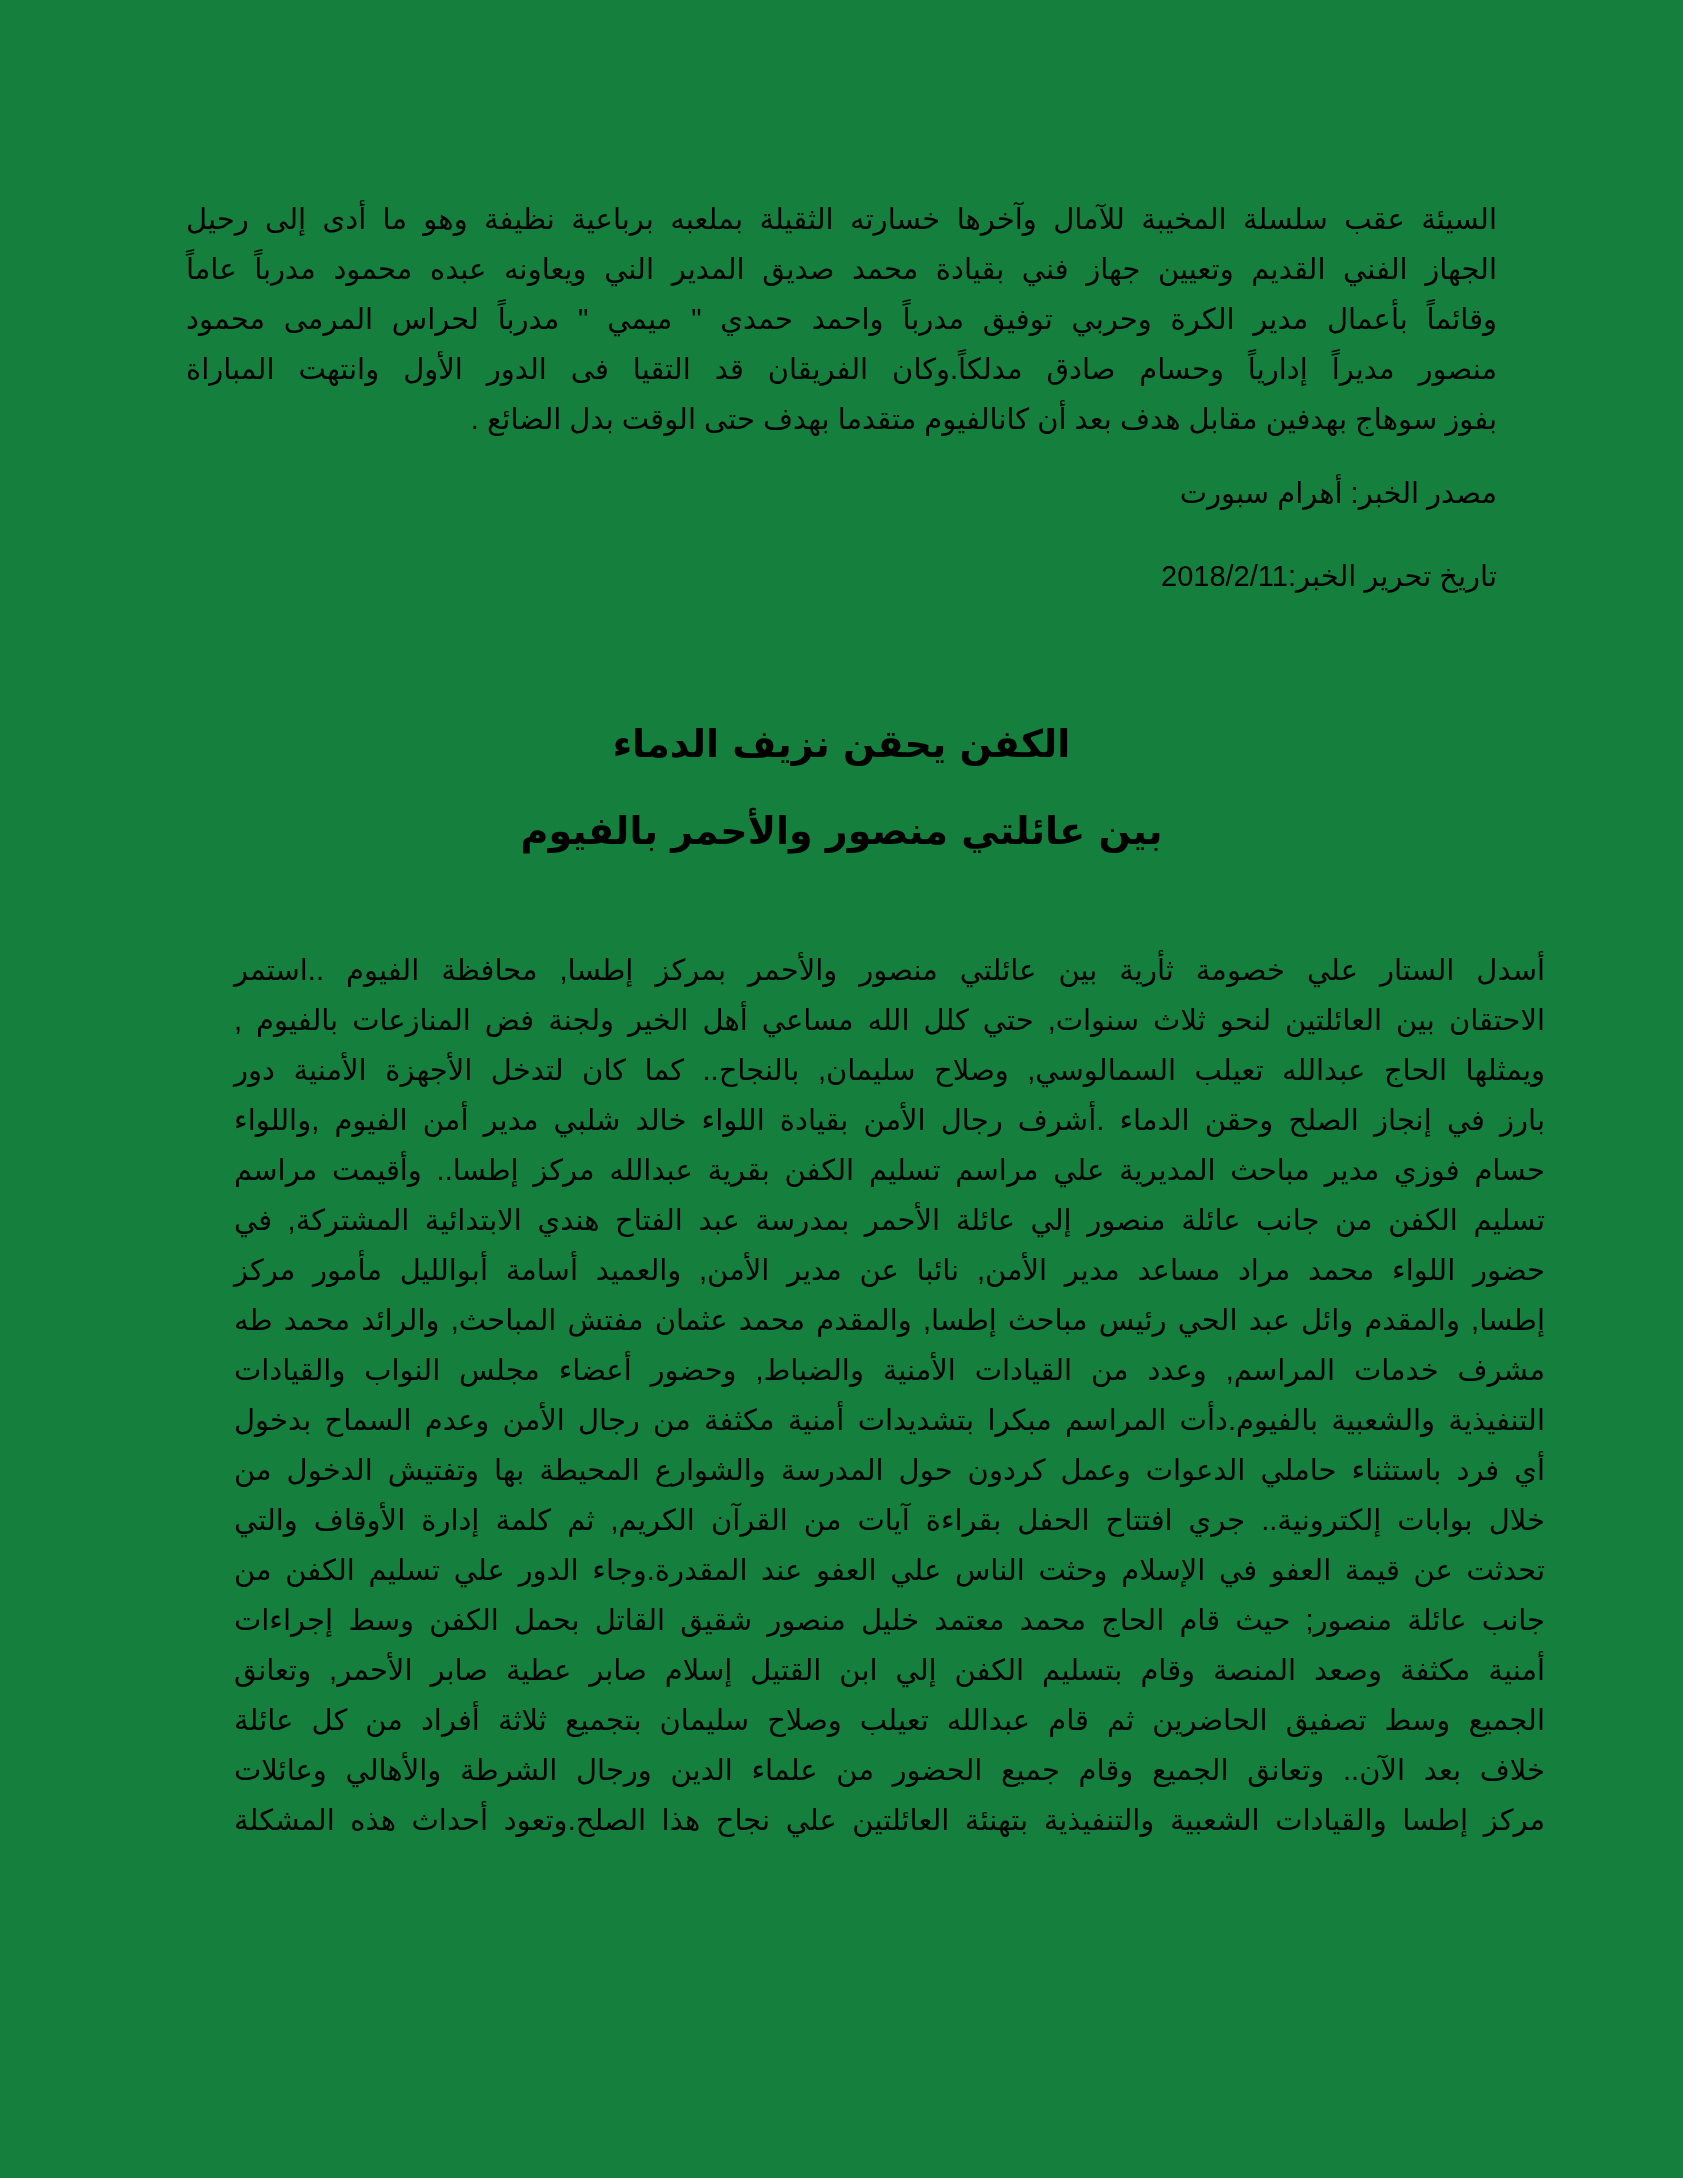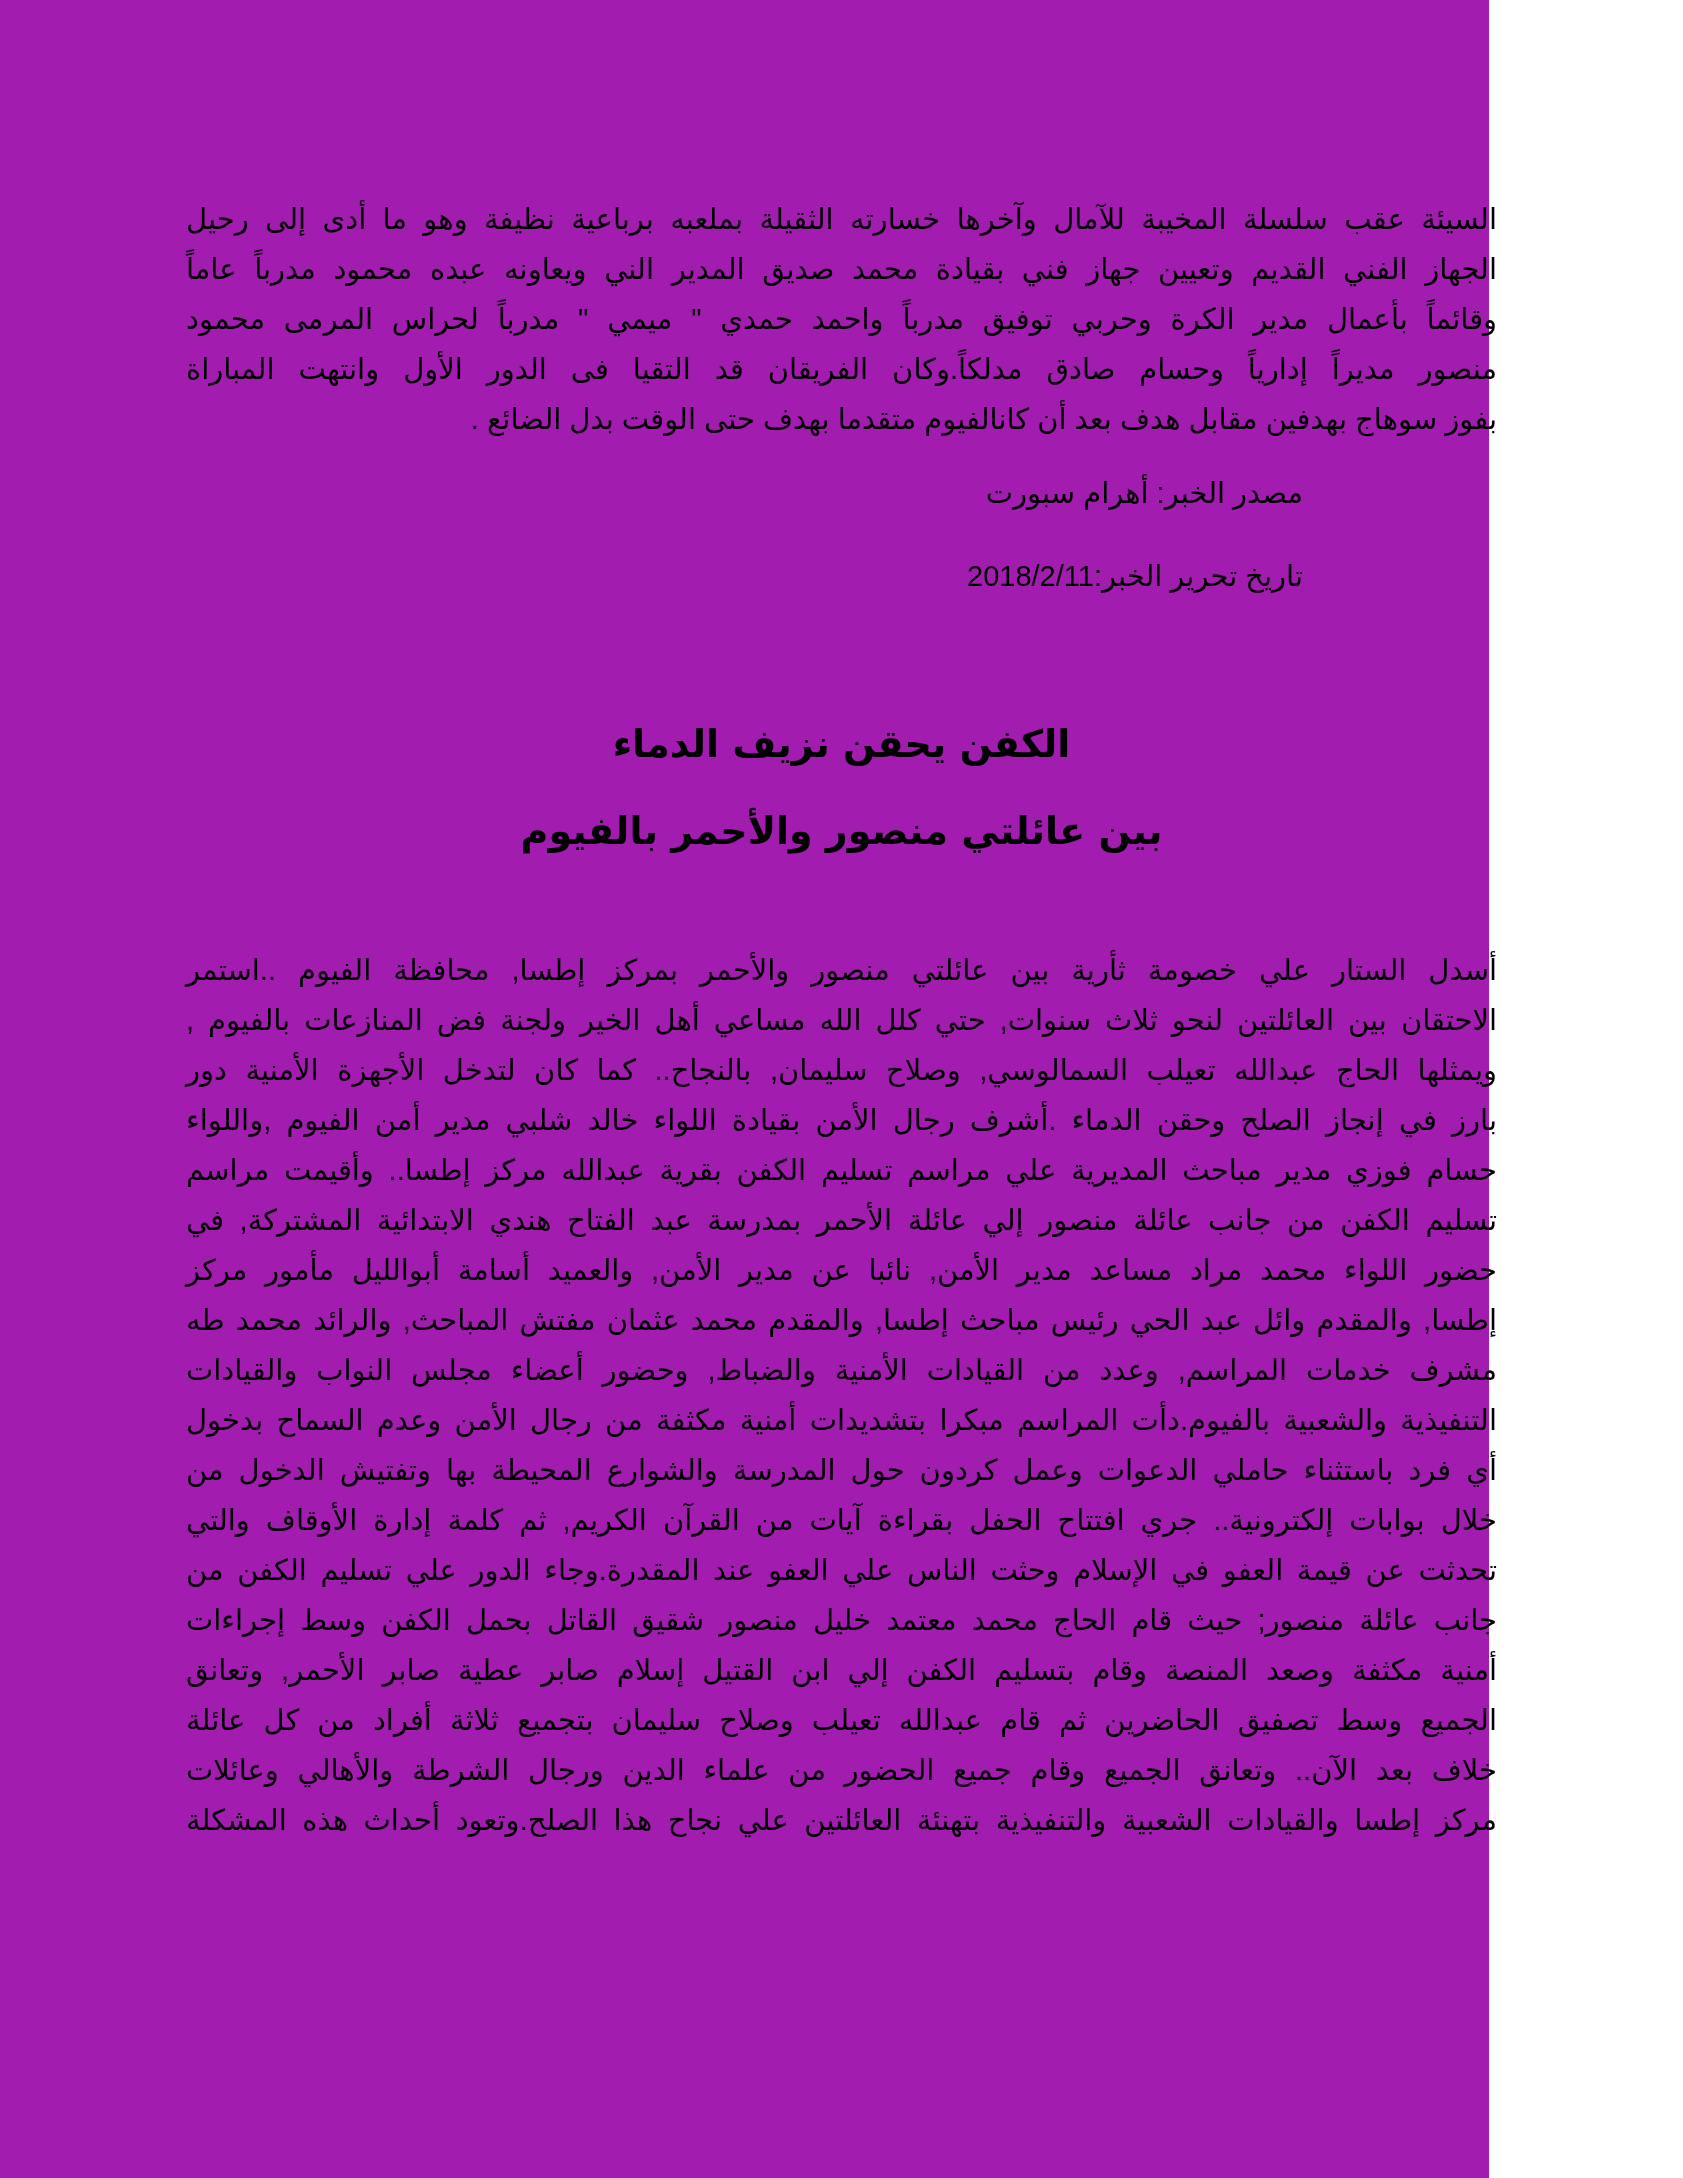--- a/index.html
+++ b/index.html
@@ -1,19 +1,19 @@
 <!DOCTYPE html>
 <html><head>
   <meta charset="utf-8">
   <style>
     html, body { margin: 0; padding: 0; background: #ffffff; }
     body { width: 1683px; height: 2178px; position: relative; overflow: hidden; }
     .page {
-      position: absolute; left: 0; top: 0; width: 1489px; height: 2178px;
-      background: #a21caf; color: #000000;
+      position: absolute; left: 0; top: 0; width: 1683px; height: 2178px;
+      background: #15803d; color: #000000;
       font-family: "Liberation Sans", "DejaVu Sans", sans-serif;
     }
     .rtl { direction: rtl; unicode-bidi: embed; }
     .para {
       position: absolute; left: 186px; width: 1311px;
       font-size: 29px; line-height: 50px;
       text-align: justify; text-align-last: right;
     }
     .para .line {
       display: block; white-space: nowrap;
@@ -23,21 +23,21 @@
     .para .line.last { text-align-last: right; }
     .meta {
       position: absolute; right: 186px;
       font-size: 29px; line-height: 40px; white-space: nowrap;
     }
     .headline {
       position: absolute; left: 0; width: 1683px; text-align: center;
       font-size: 38px; font-weight: bold; line-height: 59px;
       font-family: "DejaVu Sans", "Liberation Sans", sans-serif;
     }
-    .body2 { font-weight: bold; }
+    .body2 { font-weight: bold; margin-left: 48px; }
   </style>
 </head>
 <body>
 
 <div class="page">
 
   <div class="para rtl" style="top:194px;">
     <span class="line">السيئة عقب سلسلة المخيبة للآمال وآخرها خسارته الثقيلة بملعبه برباعية نظيفة وهو ما أدى إلى رحيل</span>
     <span class="line">الجهاز الفني القديم وتعيين جهاز فني بقيادة محمد صديق المدير الني ويعاونه عبده محمود مدرباً عاماً</span>
     <span class="line">وقائماً بأعمال مدير الكرة وحربي توفيق مدرباً واحمد حمدي " ميمي " مدرباً لحراس المرمى محمود</span>

